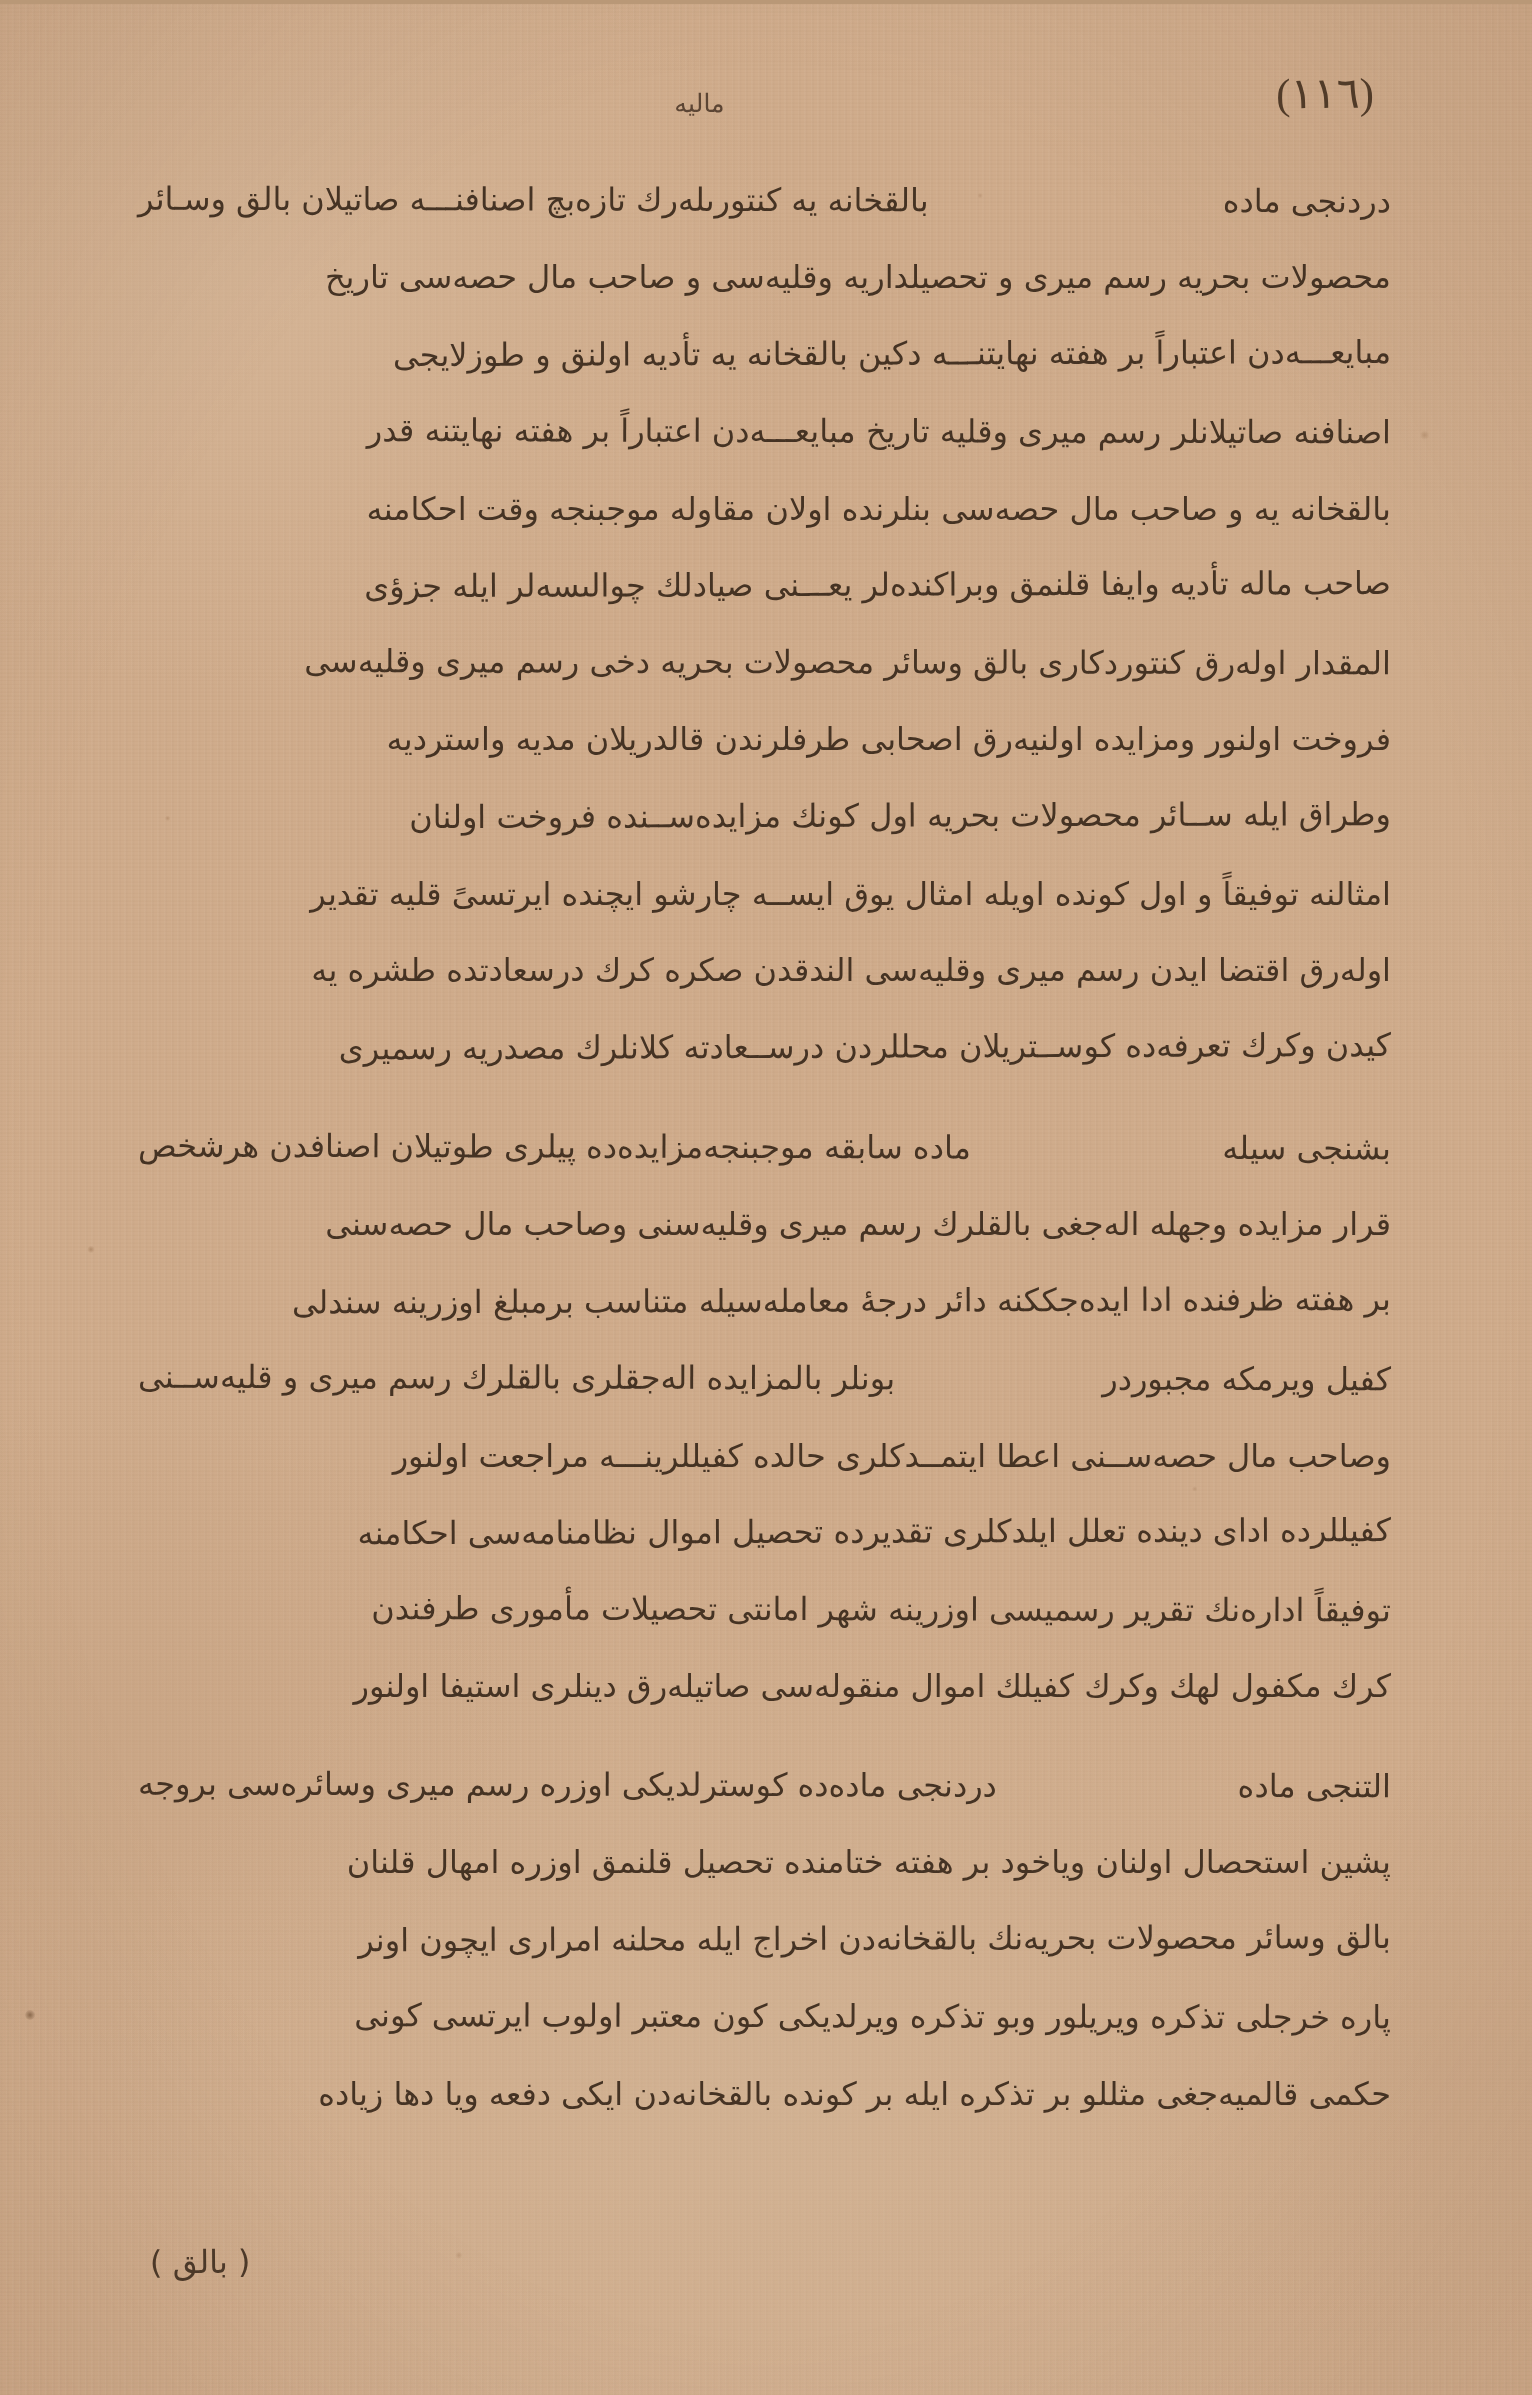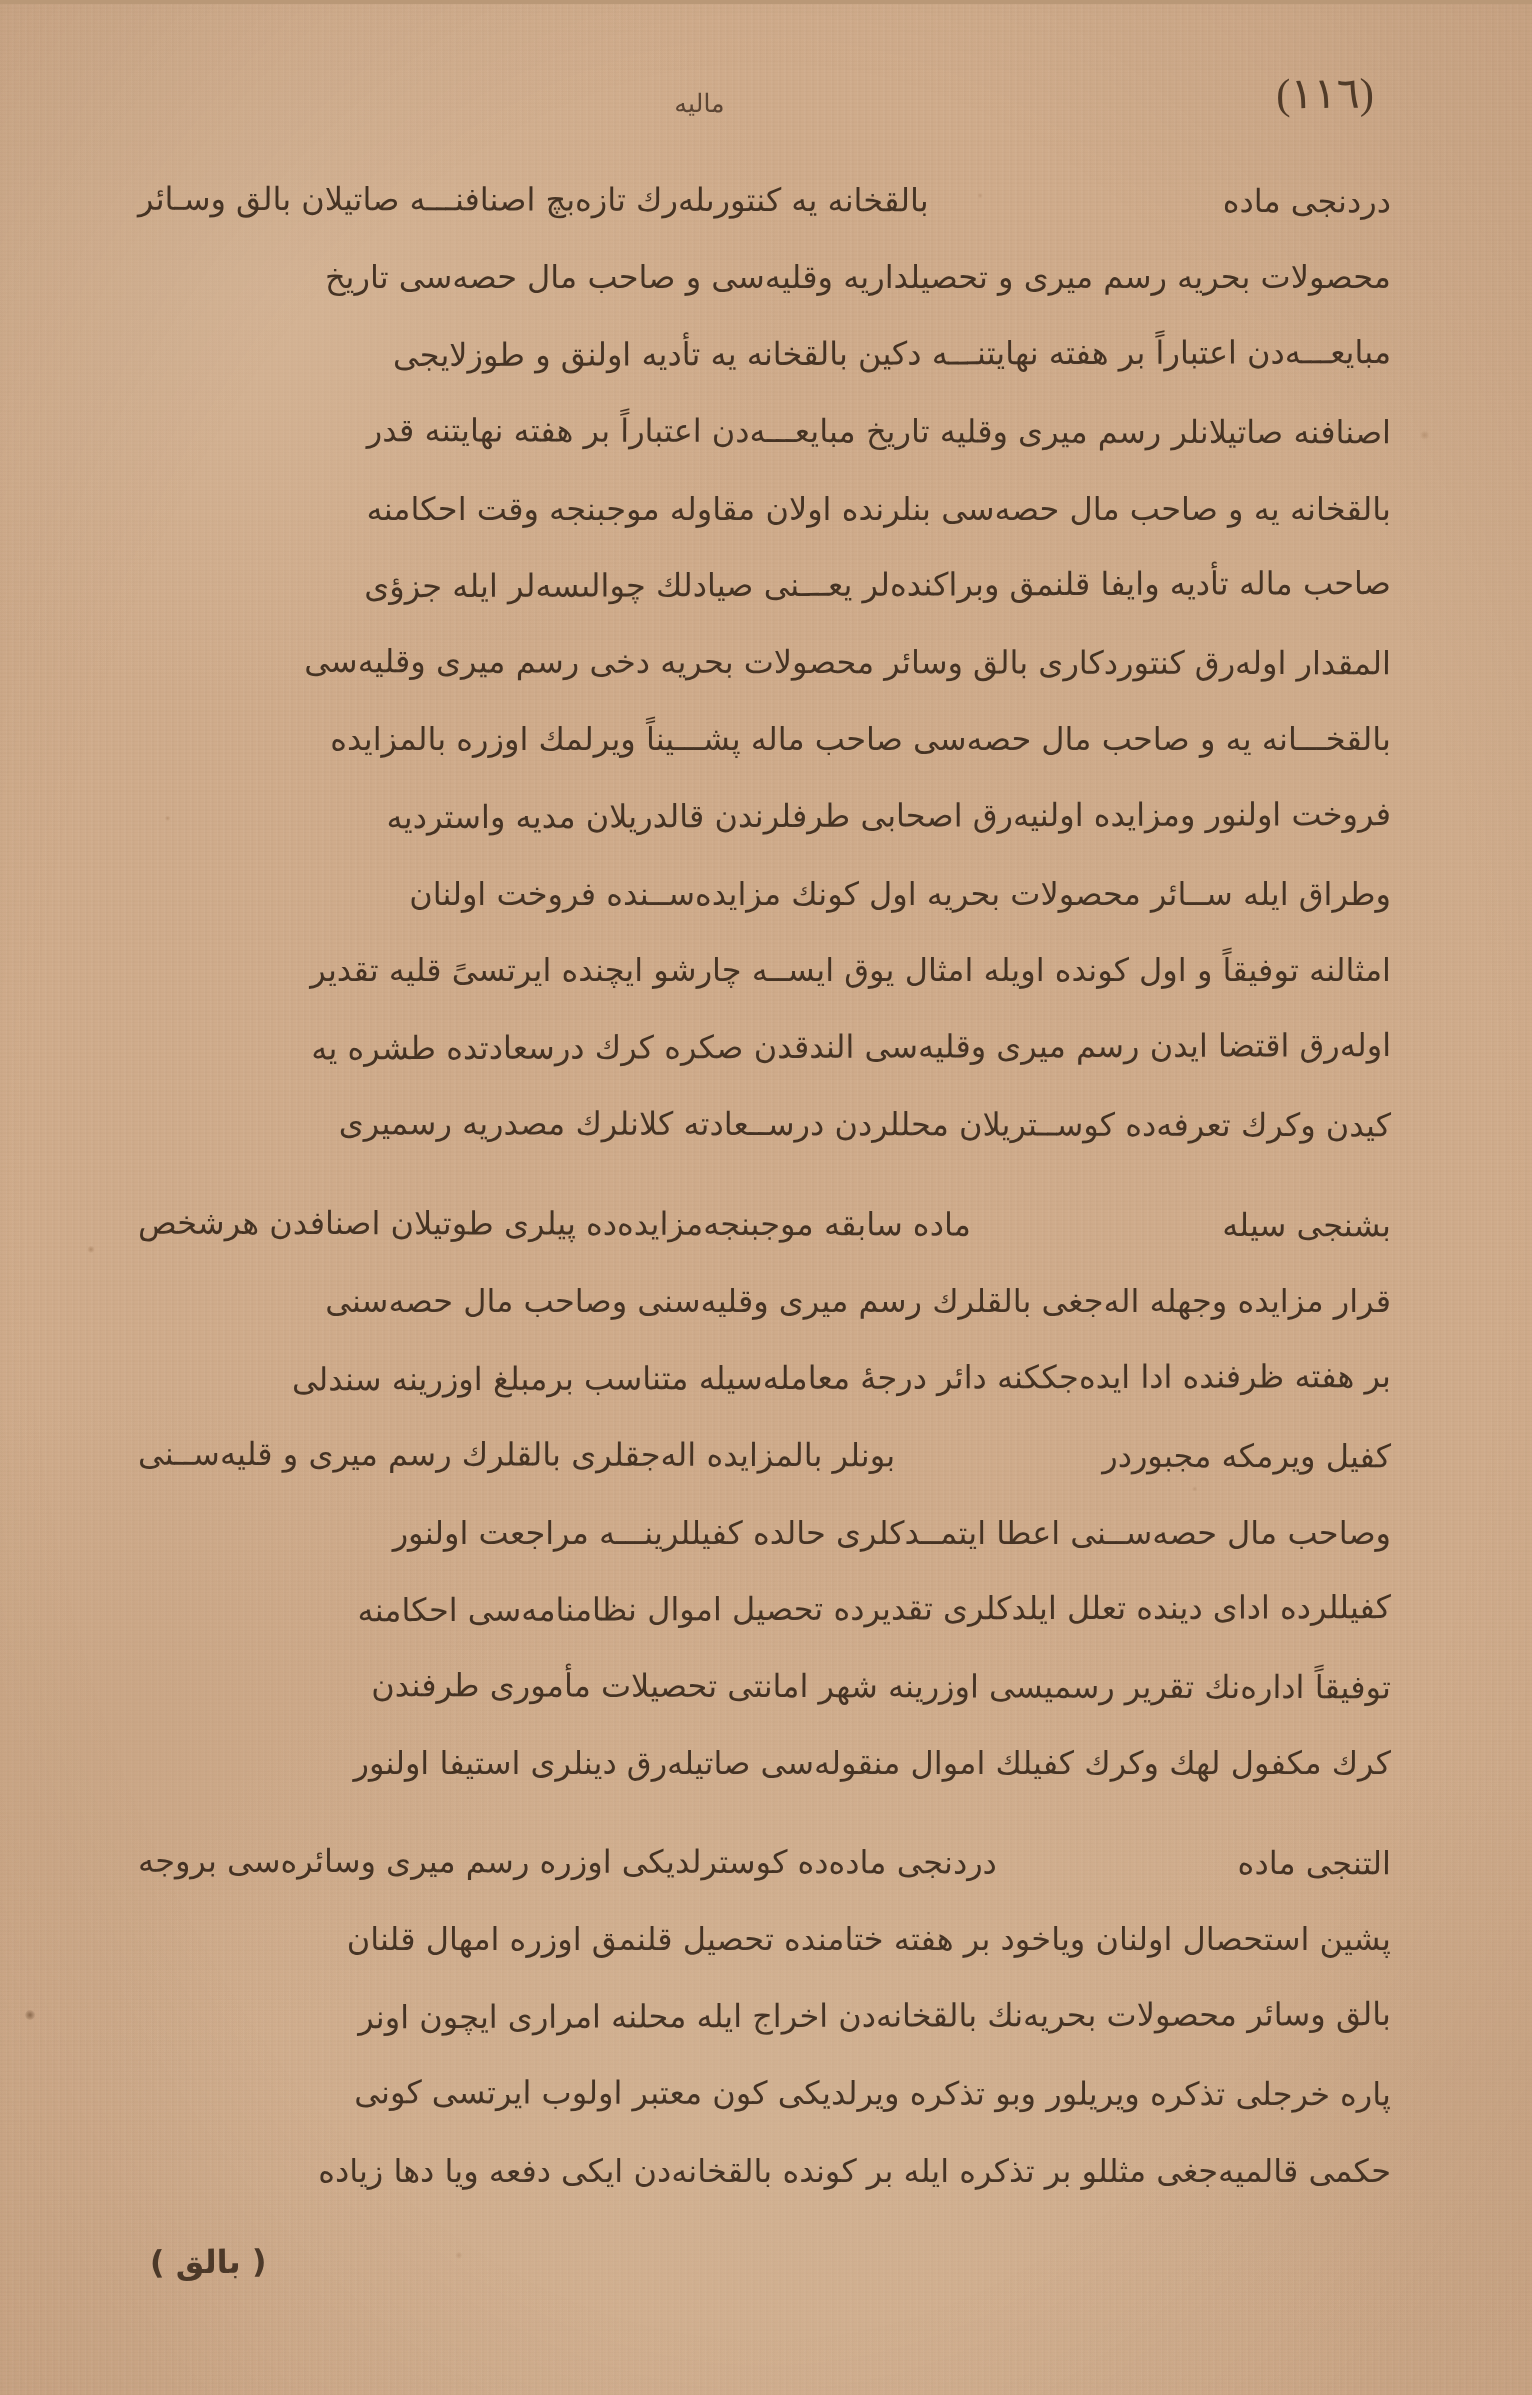--- a/index.html
+++ b/index.html
@@ -161,21 +161,20 @@
     position: absolute;
     left: 151px;
     bottom: 121px;
     font-size: 32px;
     line-height: 1;
     color: #3b2a1c;
     opacity: 0.88;
     z-index: 5;
     transform: rotate(-0.5deg);
     white-space: nowrap;
-    font-weight: bold;
   }
 
   
   .ink-blot {
     position: absolute;
     left: 26px;
     bottom: 379px;
     width: 10.4px;
     height: 10.4px;
     border-radius: 50%;
@@ -212,23 +211,20 @@
         <div class="line">
           <span class="seg">بالقخانه يه و صاحب مال حصه‌سی بنلرنده اولان مقاوله موجبنجه وقت احكامنه</span>
         </div>
         <div class="line">
           <span class="seg">صاحب ماله تأديه وايفا قلنمق وبراكنده‌لر يعـــنی صيادلك چوالىسه‌لر ايله جزؤی</span>
         </div>
         <div class="line">
           <span class="seg">المقدار اولەرق كنتوردكاری بالق وسائر محصولات بحريه دخی رسم ميری وقليه‌سی</span>
         </div>
         <div class="line">
-          <span class="seg">بالقخـــانه يه و صاحب مال حصه‌سی صاحب ماله پشـــيناً ويرلمك اوزره بالمزايده</span>
-        </div>
-        <div class="line">
           <span class="seg">فروخت اولنور ومزايده اولنيه‌رق اصحابی طرفلرندن قالدريلان مديه واسترديه</span>
         </div>
         <div class="line">
           <span class="seg">وطراق ايله ســائر محصولات بحريه اول كونك مزايده‌ســنده فروخت اولنان</span>
         </div>
         <div class="line">
           <span class="seg">امثالنه توفيقاً و اول كونده اويله امثال يوق ايســه چارشو ايچنده ايرتسیً قليه تقدير</span>
         </div>
         <div class="line">
           <span class="seg">اولەرق اقتضا ايدن رسم ميری وقليه‌سی الندقدن صكره كرك درسعادتده طشره يه</span>

